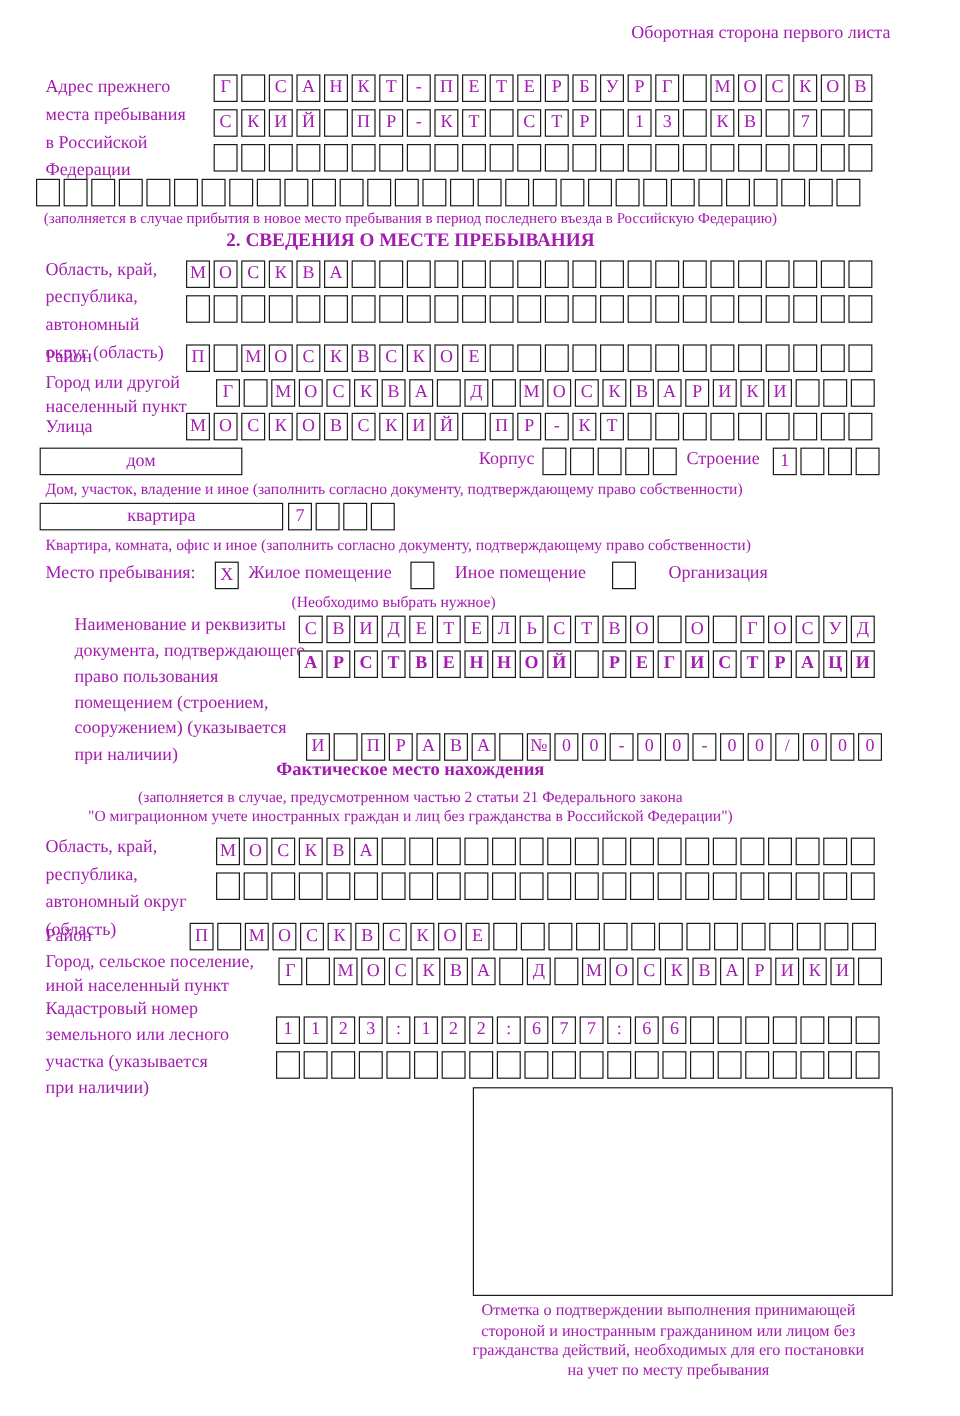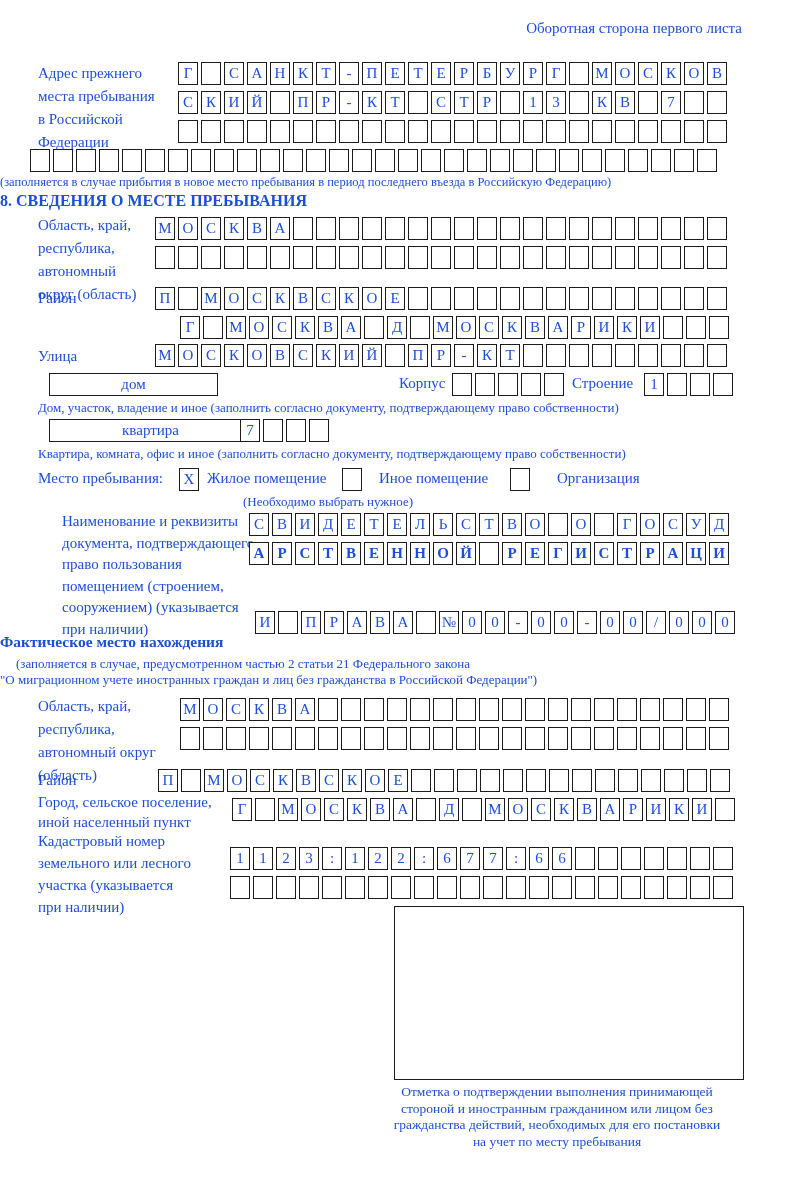--- a/index.html
+++ b/index.html
@@ -1,34 +1,34 @@
 <!DOCTYPE html>
 <html><head>
 <meta charset="utf-8">
 <style>
   html,body{margin:0;padding:0;background:#fff;}
   #page{
     position:relative;width:800px;height:1180px;background:#fff;
-    font-family:"Liberation Serif","DejaVu Serif",serif;color:#1d4ed8;overflow:hidden;
+    font-family:"Liberation Serif","DejaVu Serif",serif;color:#a21caf;overflow:hidden;
   }
   .abs{position:absolute;}
   .label{font-size:15px;line-height:23px;white-space:pre-line;}
   .small{font-size:13px;}
-  .center{left:0;width:684px;text-align:left;}
+  .center{left:0;width:684px;text-align:center;}
   .bold{font-weight:bold;}
   
   .boxrow{position:absolute;white-space:nowrap;height:24px;}
   .cell{
     display:inline-block;width:18px;height:21px;border:1.5px solid #1c1c1c;
     margin-right:3px;text-align:center;font-size:15px;line-height:21px;
     vertical-align:top;background:#fff;
   }
   .widebox{
     position:absolute;height:21px;border:1.5px solid #1c1c1c;background:#fff;
-    text-align:center;font-size:15px;line-height:21px;margin-left:16px;
+    text-align:center;font-size:15px;line-height:21px;
   }
   .checkbox{
     position:absolute;width:18px;height:21px;border:1.5px solid #1c1c1c;
     text-align:center;font-size:15px;line-height:21px;background:#fff;
   }
   .opt-label{font-size:15px;}
   
   .header-note{top:20px;right:58px;font-size:15px;}
   .prev-label{left:38px;top:62px;}
   .r-prev1{left:178px;top:62px;}
@@ -62,21 +62,21 @@
   .cb2{left:342px;top:468px;}
   .opt2{left:379px;top:470px;}
   .cb3{left:510px;top:468px;}
   .opt3{left:557px;top:470px;}
   .stay-note{left:243px;top:494px;}
   .doc-label{left:38px;top:511px;line-height:21.5px;margin-left:24px;}
   .r-doc1{left:249px;top:513px;}
   .r-doc2{left:249px;top:542px;font-weight:bold;}
   .r-doc3{left:255px;top:571px;margin-top:40px;}
   .fact-title{top:633px;font-size:15.5px;}
-  .fact-note1{top:656px;margin-left:16px;}
+  .fact-note1{top:656px;}
   .fact-note2{top:672px;}
   .area2-label{left:38px;top:695px;}
   .r-area2a{left:180px;top:698px;}
   .r-area2b{left:180px;top:727px;}
   .district2-label{left:38px;top:769px;}
   .r-district2{left:158px;top:769px;}
   .city2-label{left:38px;top:793px;line-height:19.5px;}
   .r-city2{left:232px;top:798px;}
   .cad-label{left:38px;top:830px;line-height:22px;}
   .r-cad1{left:230px;top:847px;}
@@ -94,32 +94,34 @@
   <div class="abs label prev-label">Адрес прежнего
 места пребывания
 в Российской
 Федерации</div>
   <div class="boxrow r-prev1"><span class="cell">Г</span><span class="cell"></span><span class="cell">С</span><span class="cell">А</span><span class="cell">Н</span><span class="cell">К</span><span class="cell">Т</span><span class="cell">-</span><span class="cell">П</span><span class="cell">Е</span><span class="cell">Т</span><span class="cell">Е</span><span class="cell">Р</span><span class="cell">Б</span><span class="cell">У</span><span class="cell">Р</span><span class="cell">Г</span><span class="cell"></span><span class="cell">М</span><span class="cell">О</span><span class="cell">С</span><span class="cell">К</span><span class="cell">О</span><span class="cell">В</span></div>
   <div class="boxrow r-prev2"><span class="cell">С</span><span class="cell">К</span><span class="cell">И</span><span class="cell">Й</span><span class="cell"></span><span class="cell">П</span><span class="cell">Р</span><span class="cell">-</span><span class="cell">К</span><span class="cell">Т</span><span class="cell"></span><span class="cell">С</span><span class="cell">Т</span><span class="cell">Р</span><span class="cell"></span><span class="cell">1</span><span class="cell">3</span><span class="cell"></span><span class="cell">К</span><span class="cell">В</span><span class="cell"></span><span class="cell">7</span><span class="cell"></span><span class="cell"></span></div>
   <div class="boxrow r-prev3"><span class="cell"></span><span class="cell"></span><span class="cell"></span><span class="cell"></span><span class="cell"></span><span class="cell"></span><span class="cell"></span><span class="cell"></span><span class="cell"></span><span class="cell"></span><span class="cell"></span><span class="cell"></span><span class="cell"></span><span class="cell"></span><span class="cell"></span><span class="cell"></span><span class="cell"></span><span class="cell"></span><span class="cell"></span><span class="cell"></span><span class="cell"></span><span class="cell"></span><span class="cell"></span><span class="cell"></span></div>
   <div class="boxrow r-prev4"><span class="cell"></span><span class="cell"></span><span class="cell"></span><span class="cell"></span><span class="cell"></span><span class="cell"></span><span class="cell"></span><span class="cell"></span><span class="cell"></span><span class="cell"></span><span class="cell"></span><span class="cell"></span><span class="cell"></span><span class="cell"></span><span class="cell"></span><span class="cell"></span><span class="cell"></span><span class="cell"></span><span class="cell"></span><span class="cell"></span><span class="cell"></span><span class="cell"></span><span class="cell"></span><span class="cell"></span><span class="cell"></span><span class="cell"></span><span class="cell"></span><span class="cell"></span><span class="cell"></span><span class="cell"></span></div>
   <div class="abs center note-prev">(заполняется в случае прибытия в новое место пребывания в период последнего въезда в Российскую Федерацию)</div>
 
-  <div class="abs center bold title-2">8. СВЕДЕНИЯ О МЕСТЕ ПРЕБЫВАНИЯ</div>
+  <div class="abs center bold title-2">2. СВЕДЕНИЯ О МЕСТЕ ПРЕБЫВАНИЯ</div>
 
   <div class="abs label area1-label">Область, край,
 республика,
 автономный
 округ (область)</div>
   <div class="boxrow r-area1a"><span class="cell">М</span><span class="cell">О</span><span class="cell">С</span><span class="cell">К</span><span class="cell">В</span><span class="cell">А</span><span class="cell"></span><span class="cell"></span><span class="cell"></span><span class="cell"></span><span class="cell"></span><span class="cell"></span><span class="cell"></span><span class="cell"></span><span class="cell"></span><span class="cell"></span><span class="cell"></span><span class="cell"></span><span class="cell"></span><span class="cell"></span><span class="cell"></span><span class="cell"></span><span class="cell"></span><span class="cell"></span><span class="cell"></span></div>
   <div class="boxrow r-area1b"><span class="cell"></span><span class="cell"></span><span class="cell"></span><span class="cell"></span><span class="cell"></span><span class="cell"></span><span class="cell"></span><span class="cell"></span><span class="cell"></span><span class="cell"></span><span class="cell"></span><span class="cell"></span><span class="cell"></span><span class="cell"></span><span class="cell"></span><span class="cell"></span><span class="cell"></span><span class="cell"></span><span class="cell"></span><span class="cell"></span><span class="cell"></span><span class="cell"></span><span class="cell"></span><span class="cell"></span><span class="cell"></span></div>
 
   <div class="abs label district1-label">Район</div>
   <div class="boxrow r-district1"><span class="cell">П</span><span class="cell"></span><span class="cell">М</span><span class="cell">О</span><span class="cell">С</span><span class="cell">К</span><span class="cell">В</span><span class="cell">С</span><span class="cell">К</span><span class="cell">О</span><span class="cell">Е</span><span class="cell"></span><span class="cell"></span><span class="cell"></span><span class="cell"></span><span class="cell"></span><span class="cell"></span><span class="cell"></span><span class="cell"></span><span class="cell"></span><span class="cell"></span><span class="cell"></span><span class="cell"></span><span class="cell"></span><span class="cell"></span></div>
 
+  <div class="abs label city1-label">Город или другой
+населенный пункт</div>
   <div class="boxrow r-city1"><span class="cell">Г</span><span class="cell"></span><span class="cell">М</span><span class="cell">О</span><span class="cell">С</span><span class="cell">К</span><span class="cell">В</span><span class="cell">А</span><span class="cell"></span><span class="cell">Д</span><span class="cell"></span><span class="cell">М</span><span class="cell">О</span><span class="cell">С</span><span class="cell">К</span><span class="cell">В</span><span class="cell">А</span><span class="cell">Р</span><span class="cell">И</span><span class="cell">К</span><span class="cell">И</span><span class="cell"></span><span class="cell"></span><span class="cell"></span></div>
 
   <div class="abs label street1-label">Улица</div>
   <div class="boxrow r-street1"><span class="cell">М</span><span class="cell">О</span><span class="cell">С</span><span class="cell">К</span><span class="cell">О</span><span class="cell">В</span><span class="cell">С</span><span class="cell">К</span><span class="cell">И</span><span class="cell">Й</span><span class="cell"></span><span class="cell">П</span><span class="cell">Р</span><span class="cell">-</span><span class="cell">К</span><span class="cell">Т</span><span class="cell"></span><span class="cell"></span><span class="cell"></span><span class="cell"></span><span class="cell"></span><span class="cell"></span><span class="cell"></span><span class="cell"></span><span class="cell"></span></div>
 
   <div class="widebox dom-box">дом</div>
   <div class="abs korpus-label">Корпус</div>
   <div class="boxrow r-korpus"><span class="cell"></span><span class="cell"></span><span class="cell"></span><span class="cell"></span><span class="cell"></span></div>
   <div class="abs stroenie-label">Строение</div>
   <div class="boxrow r-stroenie"><span class="cell">1</span><span class="cell"></span><span class="cell"></span><span class="cell"></span></div>

